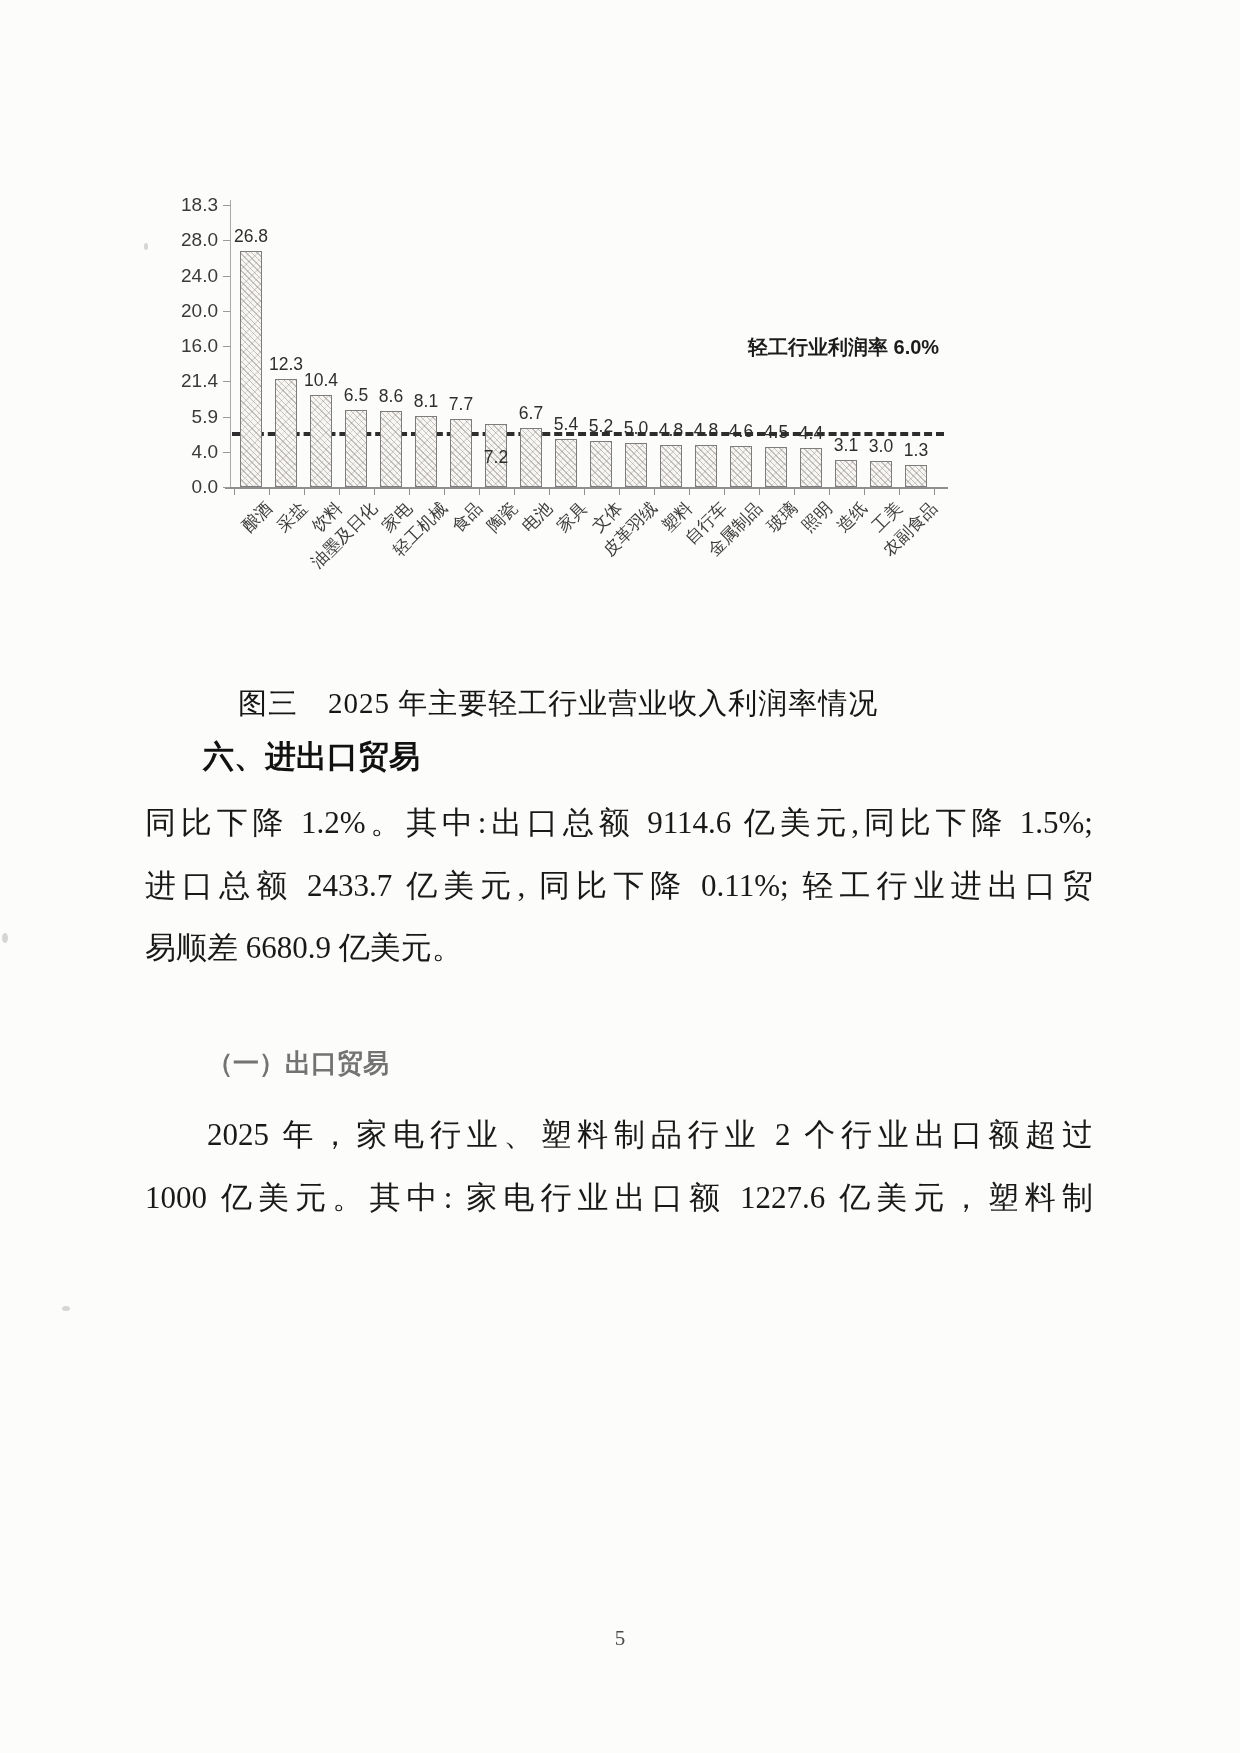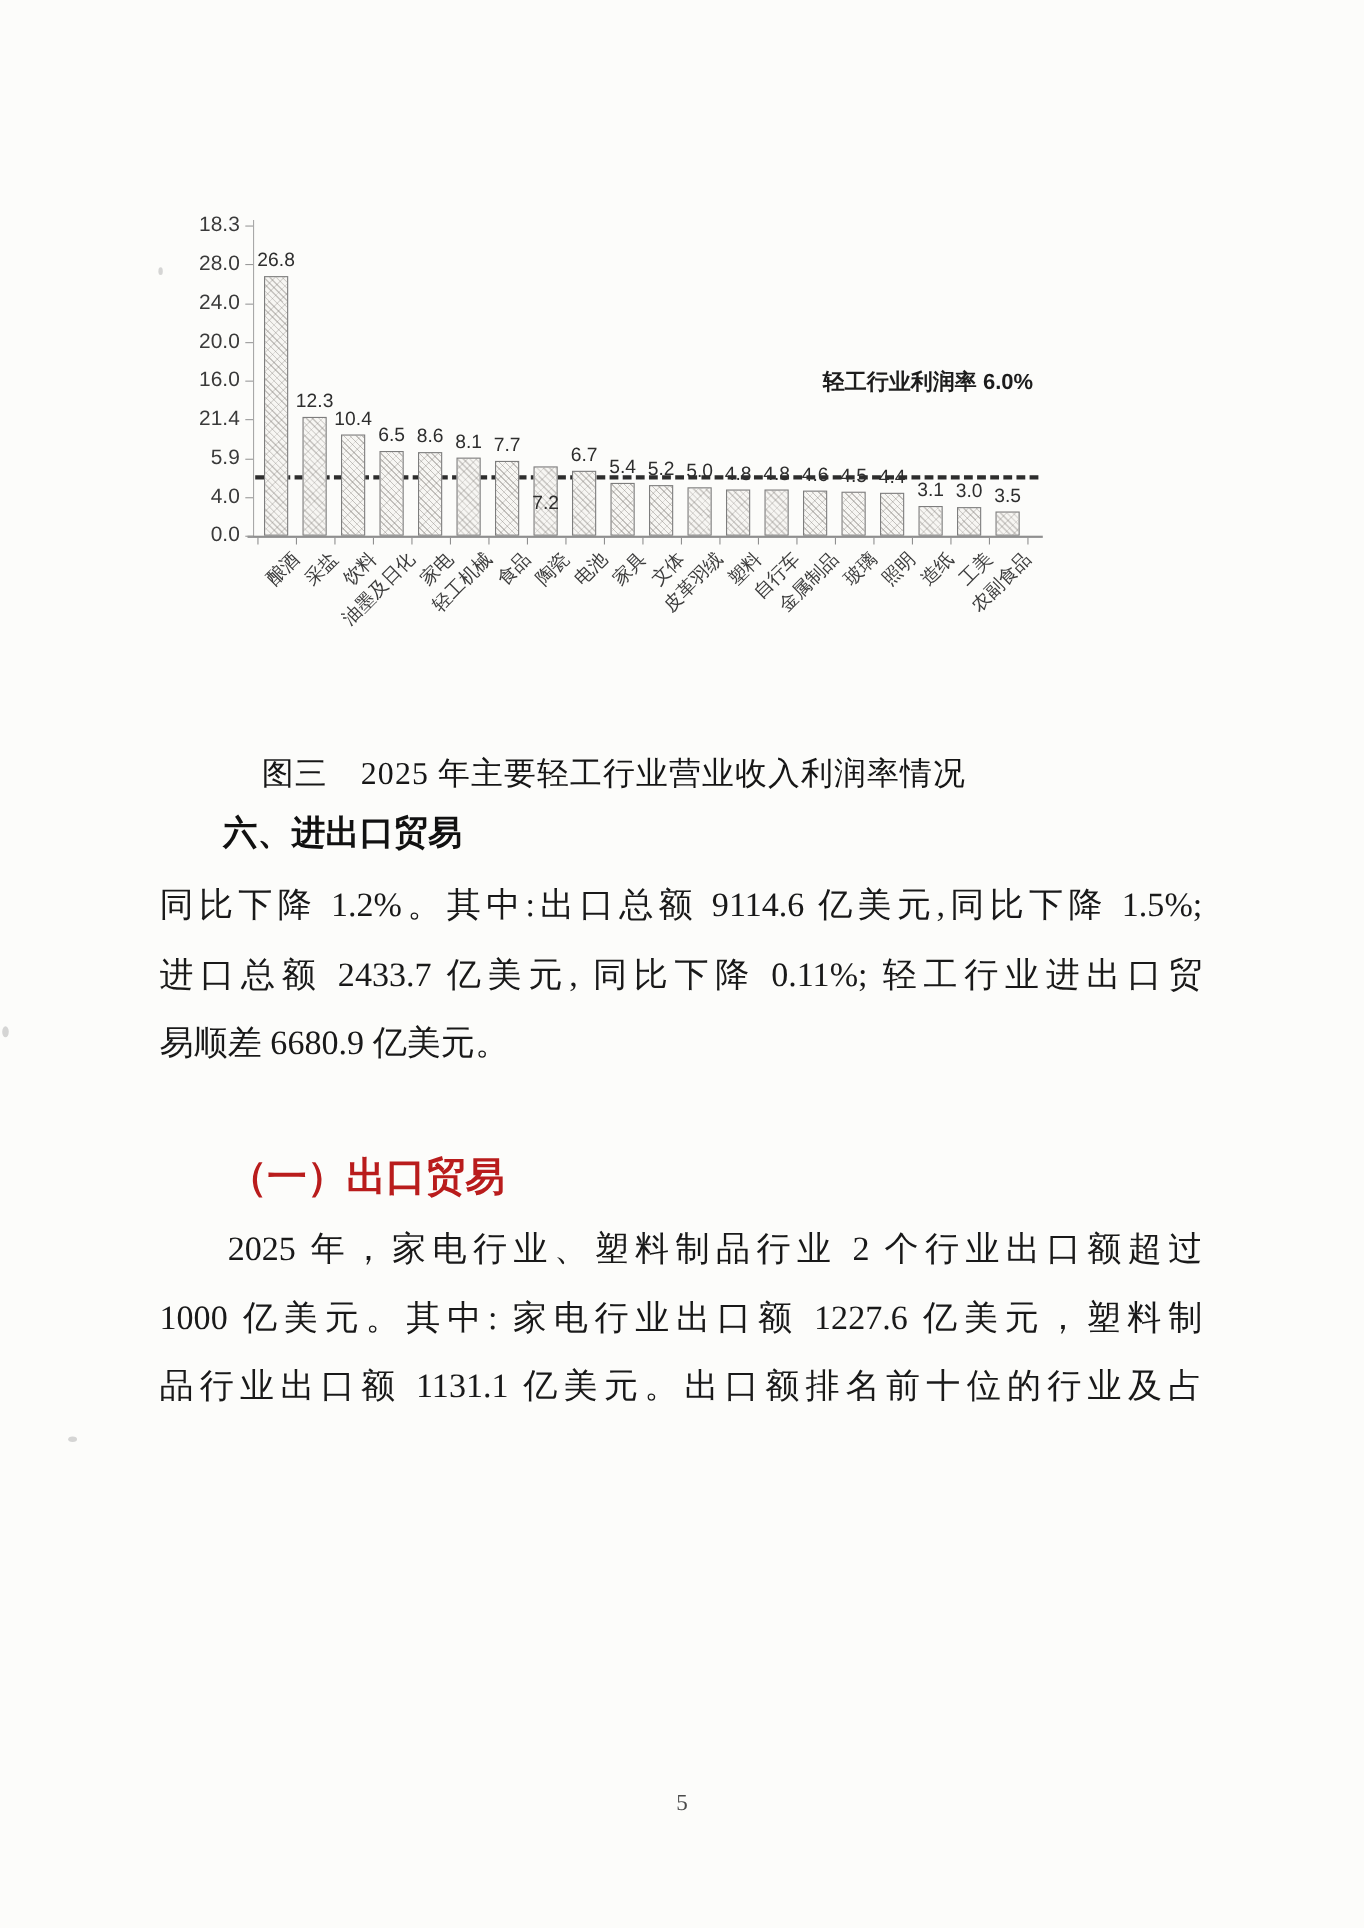--- a/index.html
+++ b/index.html
@@ -60,21 +60,21 @@
     position:absolute;left:203px;top:736px;
     font-family:"Liberation Sans","DejaVu Sans",sans-serif;
     font-size:31px;font-weight:700;color:#111;white-space:nowrap;
   }
   .paragraph{position:absolute;left:145px;width:948px;font-size:31px;color:#191919;}
   .body-line{line-height:62.5px;white-space:nowrap;}
   .body-line.justify{white-space:normal;text-align:justify;text-align-last:justify;}
   .body-line.indent{text-indent:62px;}
   .subsection-heading{
     position:absolute;left:207px;top:1046px;
-    font-size:36px;color:#b91c1c;font-weight:600;white-space:nowrap;text-align:right;
+    font-size:26px;color:#737373;font-weight:600;white-space:nowrap;text-align:right;
   }
   .page-number{
     position:absolute;left:0;right:0;top:1626px;text-align:center;
     font-size:21px;color:#4a4a4a;
   }
   .scan-speck{position:absolute;background:#b5b5b5;border-radius:50%;opacity:.55;}
 </style>
 </head>
 <body>
 
@@ -154,21 +154,21 @@
       <div class="bar" style="left: 800px; top: 448.225px; height: 38.775px;"></div>
       <div class="bar-value-label" style="left: 787px; top: 423.225px;">4.4</div>
       <div class="x-axis-label" style="right: 419px;">照明</div>
       <div class="bar" style="left: 835px; top: 459.681px; height: 27.3188px;"></div>
       <div class="bar-value-label" style="left: 822px; top: 434.681px;">3.1</div>
       <div class="x-axis-label" style="right: 384px;">造纸</div>
       <div class="bar" style="left: 870px; top: 460.562px; height: 26.4375px;"></div>
       <div class="bar-value-label" style="left: 857px; top: 435.562px;">3.0</div>
       <div class="x-axis-label" style="right: 349px;">工美</div>
       <div class="bar" style="left: 905px; top: 464.969px; height: 22.0312px;"></div>
-      <div class="bar-value-label" style="left: 892px; top: 439.969px;">3.5</div>
+      <div class="bar-value-label" style="left: 892px; top: 439.969px;">1.3</div>
       <div class="x-axis-label" style="right: 314px;">农副食品</div>
       <div class="xtick-mark" style="left: 233.5px;"></div>
       <div class="xtick-mark" style="left: 268.5px;"></div>
       <div class="xtick-mark" style="left: 303.5px;"></div>
       <div class="xtick-mark" style="left: 338.5px;"></div>
       <div class="xtick-mark" style="left: 373.5px;"></div>
       <div class="xtick-mark" style="left: 408.5px;"></div>
       <div class="xtick-mark" style="left: 443.5px;"></div>
       <div class="xtick-mark" style="left: 478.5px;"></div>
       <div class="xtick-mark" style="left: 513.5px;"></div>
@@ -194,21 +194,20 @@
       <div class="body-line justify">同比下降 1.2%。其中:出口总额 9114.6 亿美元,同比下降 1.5%;</div>
       <div class="body-line justify">进口总额 2433.7 亿美元, 同比下降 0.11%; 轻工行业进出口贸</div>
       <div class="body-line">易顺差 6680.9 亿美元。</div>
     </div>
 
   <div class="subsection-heading">（一）出口贸易</div>
 
   <div class="paragraph" style="top:1104px;">
       <div class="body-line justify indent">2025 年，家电行业、塑料制品行业 2 个行业出口额超过</div>
       <div class="body-line justify">1000 亿美元。其中: 家电行业出口额 1227.6 亿美元，塑料制</div>
-      <div class="body-line justify">品行业出口额 1131.1 亿美元。出口额排名前十位的行业及占</div>
     </div>
 
   <div class="page-number">5</div>
 
   <div class="scan-speck" style="left:144px;top:243px;width:4px;height:7px;"></div>
   <div class="scan-speck" style="left:62px;top:1306px;width:8px;height:5px;"></div>
   <div class="scan-speck" style="left:2px;top:933px;width:6px;height:10px;"></div>
 </div>
 
 </body></html>

